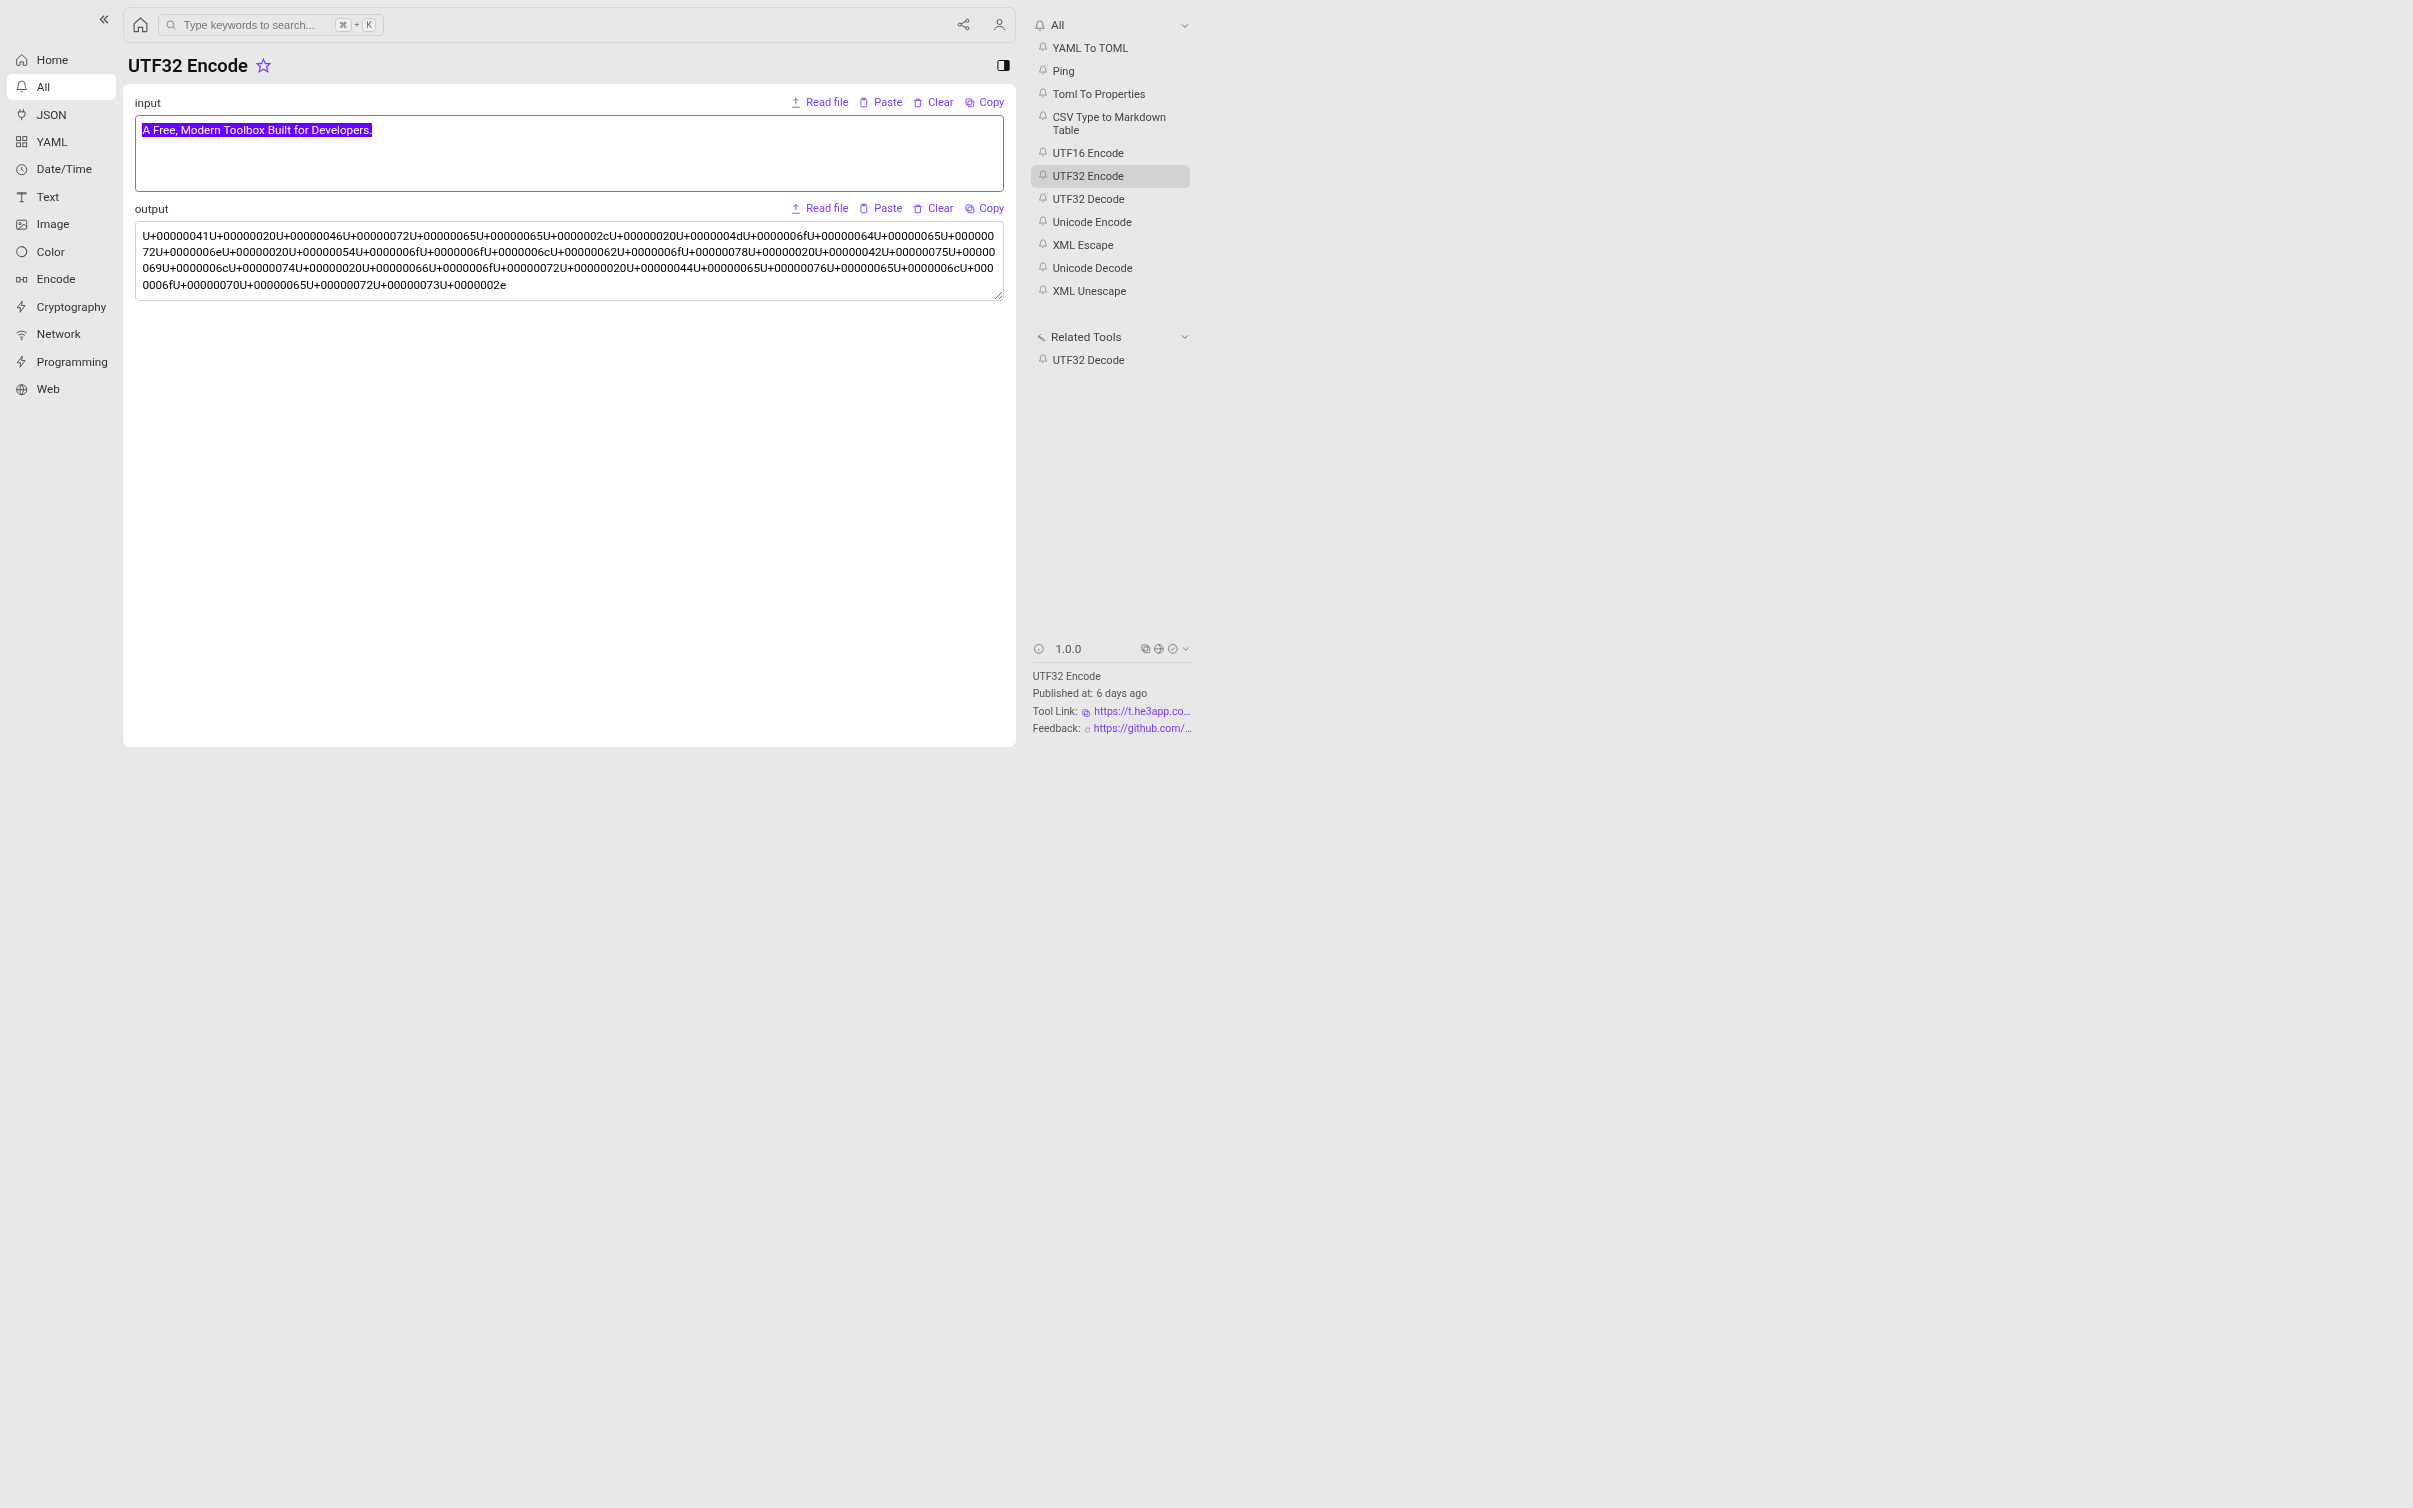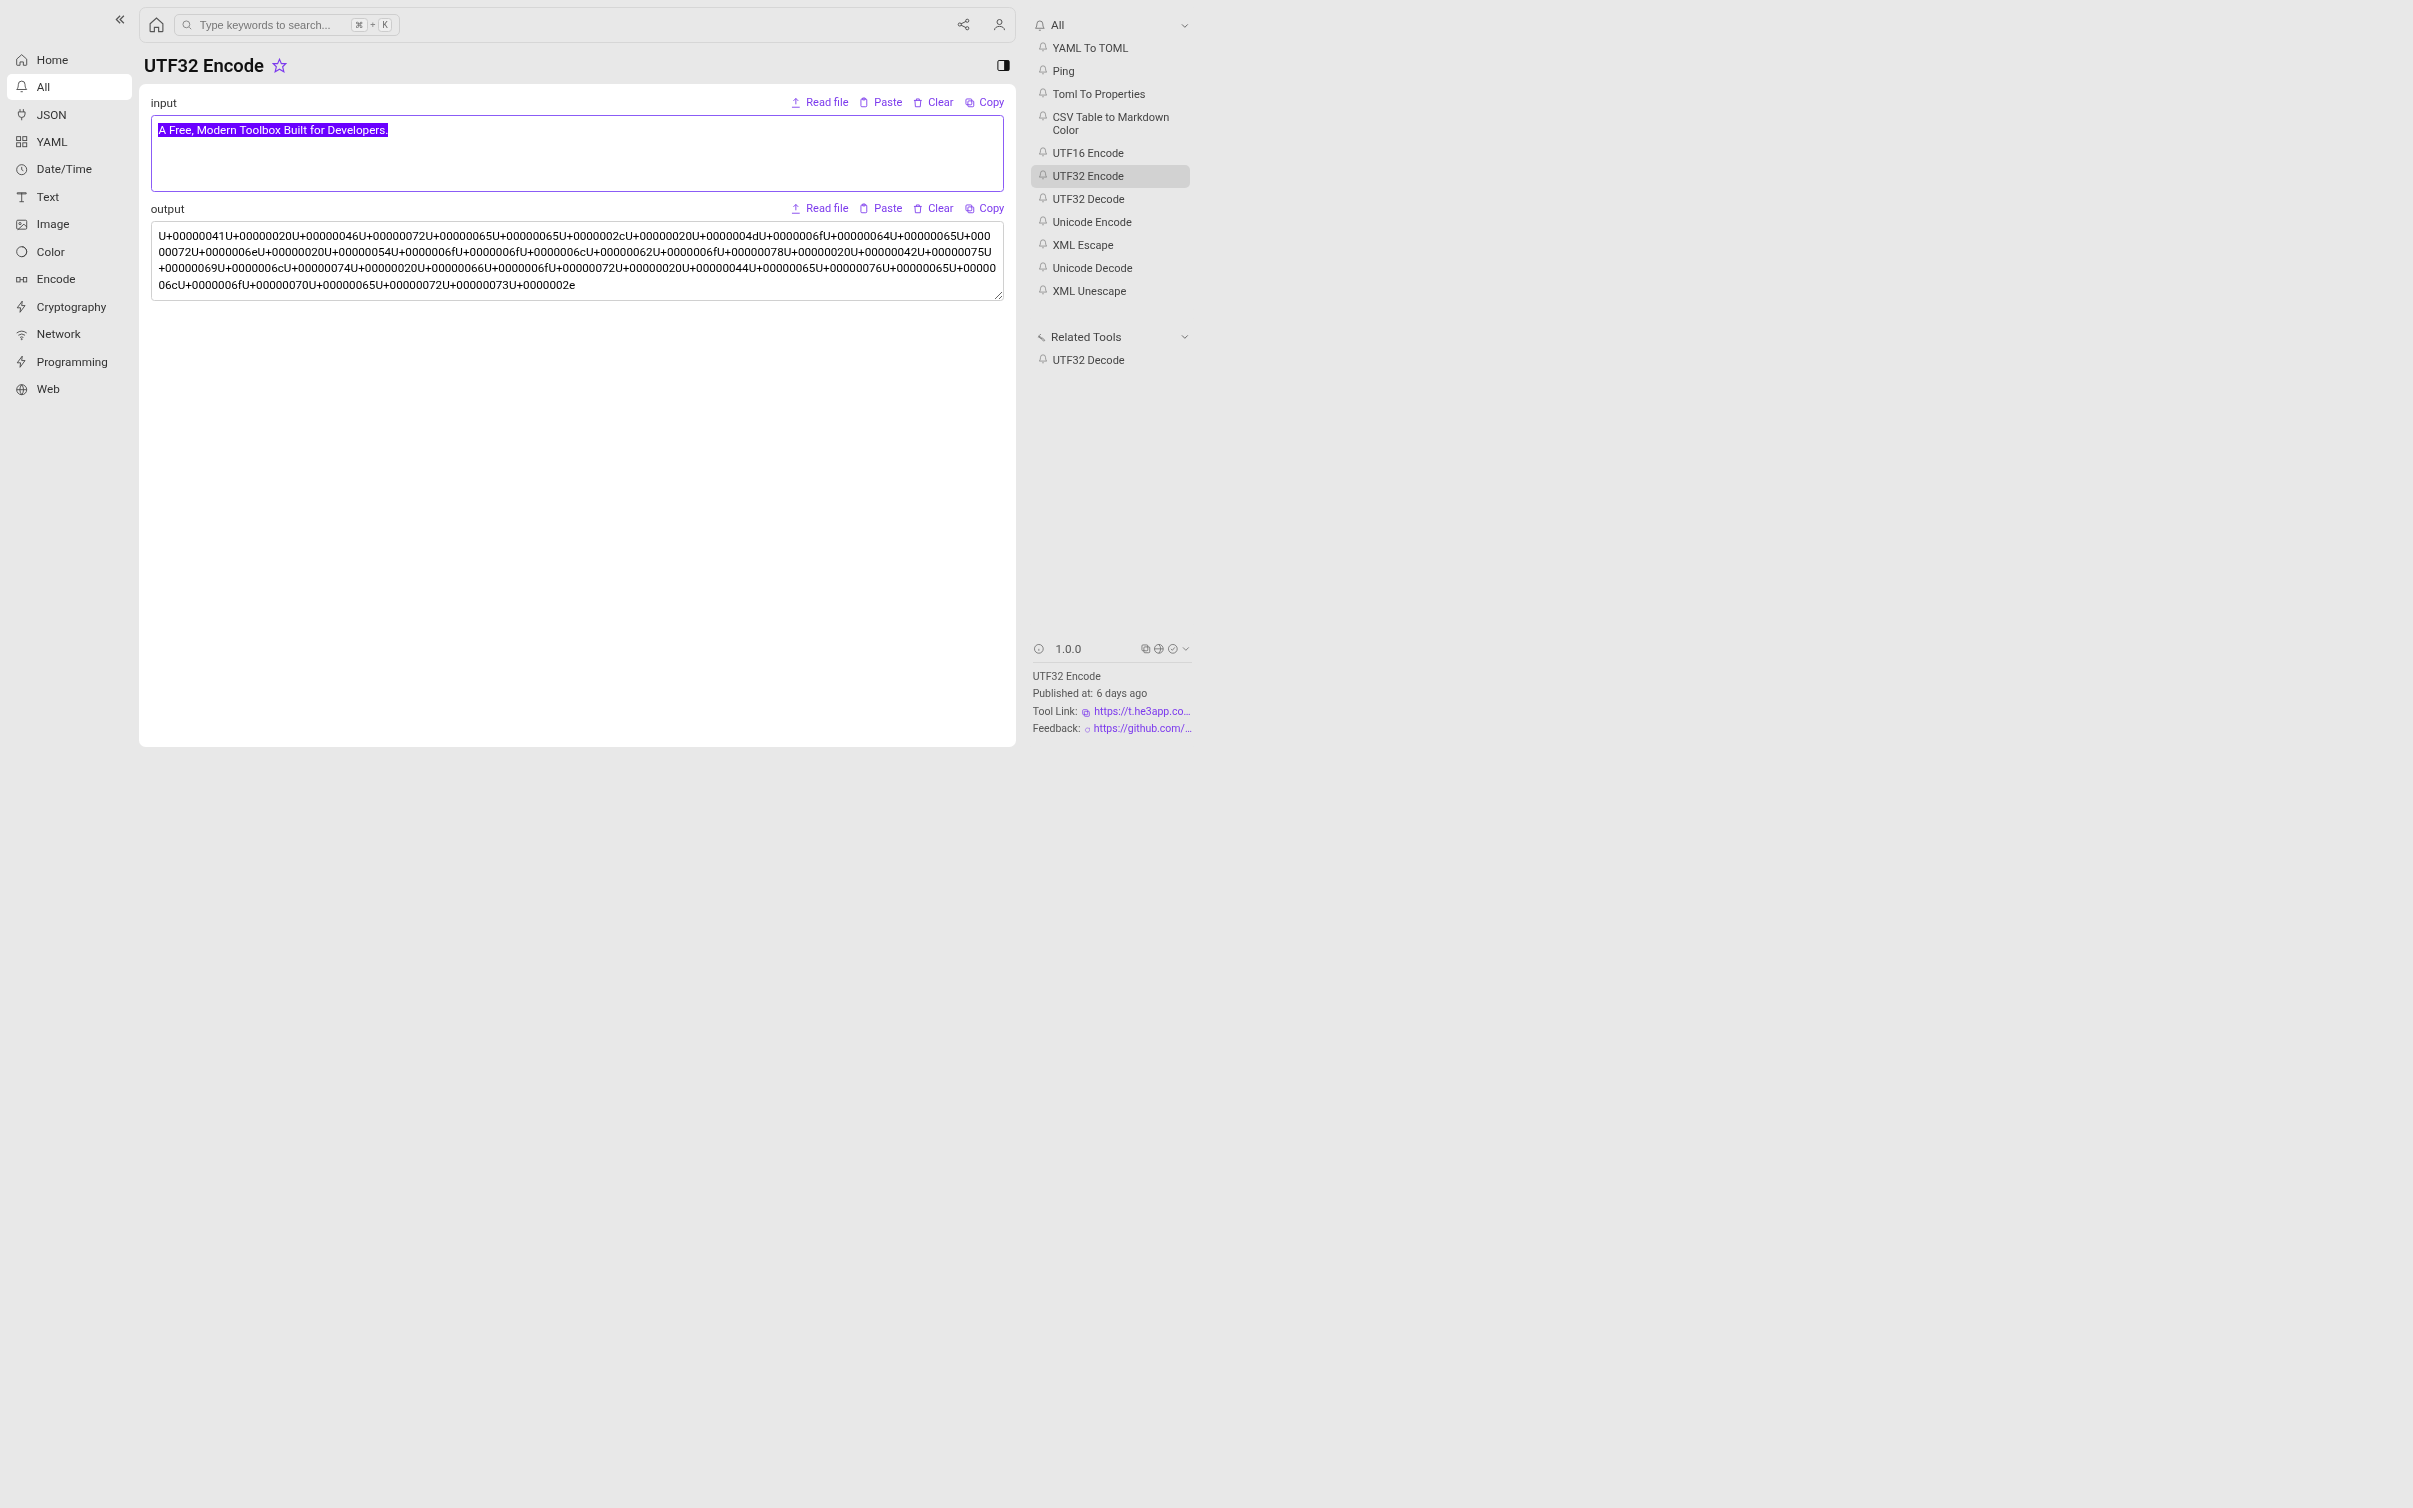--- a/index.html
+++ b/index.html
@@ -9,21 +9,21 @@
   width: 1207px;
   height: 754px;
   overflow: hidden;
   font-size: 11.7px;
   color: #333;
 }
 .app { display: flex; height: 100%; }
 
 
 .sidebar {
-  width: 139px;
+  width: 123px;
   background: #e8e8e8;
   padding: 6.7px 6.7px 6.7px 0;
   position: relative;
 }
 .collapse-btn {
   position: absolute;
   right: 11.7px;
   top: 11.7px;
   width: 15px; height: 15px;
   cursor: pointer;
@@ -459,21 +459,21 @@
                   <path d="M18 8a6 6 0 1 0-12 0c0 7-3 9-3 9h18s-3-2-3-9"></path>
                   <path d="M10 21h4"></path>
                 </svg></span>
               <span>Toml To Properties</span>
             </div>
             <div class="pitem">
               <span class="picon"><svg viewBox="0 0 24 24">
                   <path d="M18 8a6 6 0 1 0-12 0c0 7-3 9-3 9h18s-3-2-3-9"></path>
                   <path d="M10 21h4"></path>
                 </svg></span>
-              <span>CSV Table to Markdown Color</span>
+              <span>CSV Type to Markdown Table</span>
             </div>
             <div class="pitem">
               <span class="picon"><svg viewBox="0 0 24 24">
                   <path d="M18 8a6 6 0 1 0-12 0c0 7-3 9-3 9h18s-3-2-3-9"></path>
                   <path d="M10 21h4"></path>
                 </svg></span>
               <span>UTF16 Encode</span>
             </div>
             <div class="pitem active">
               <span class="picon"><svg viewBox="0 0 24 24">

